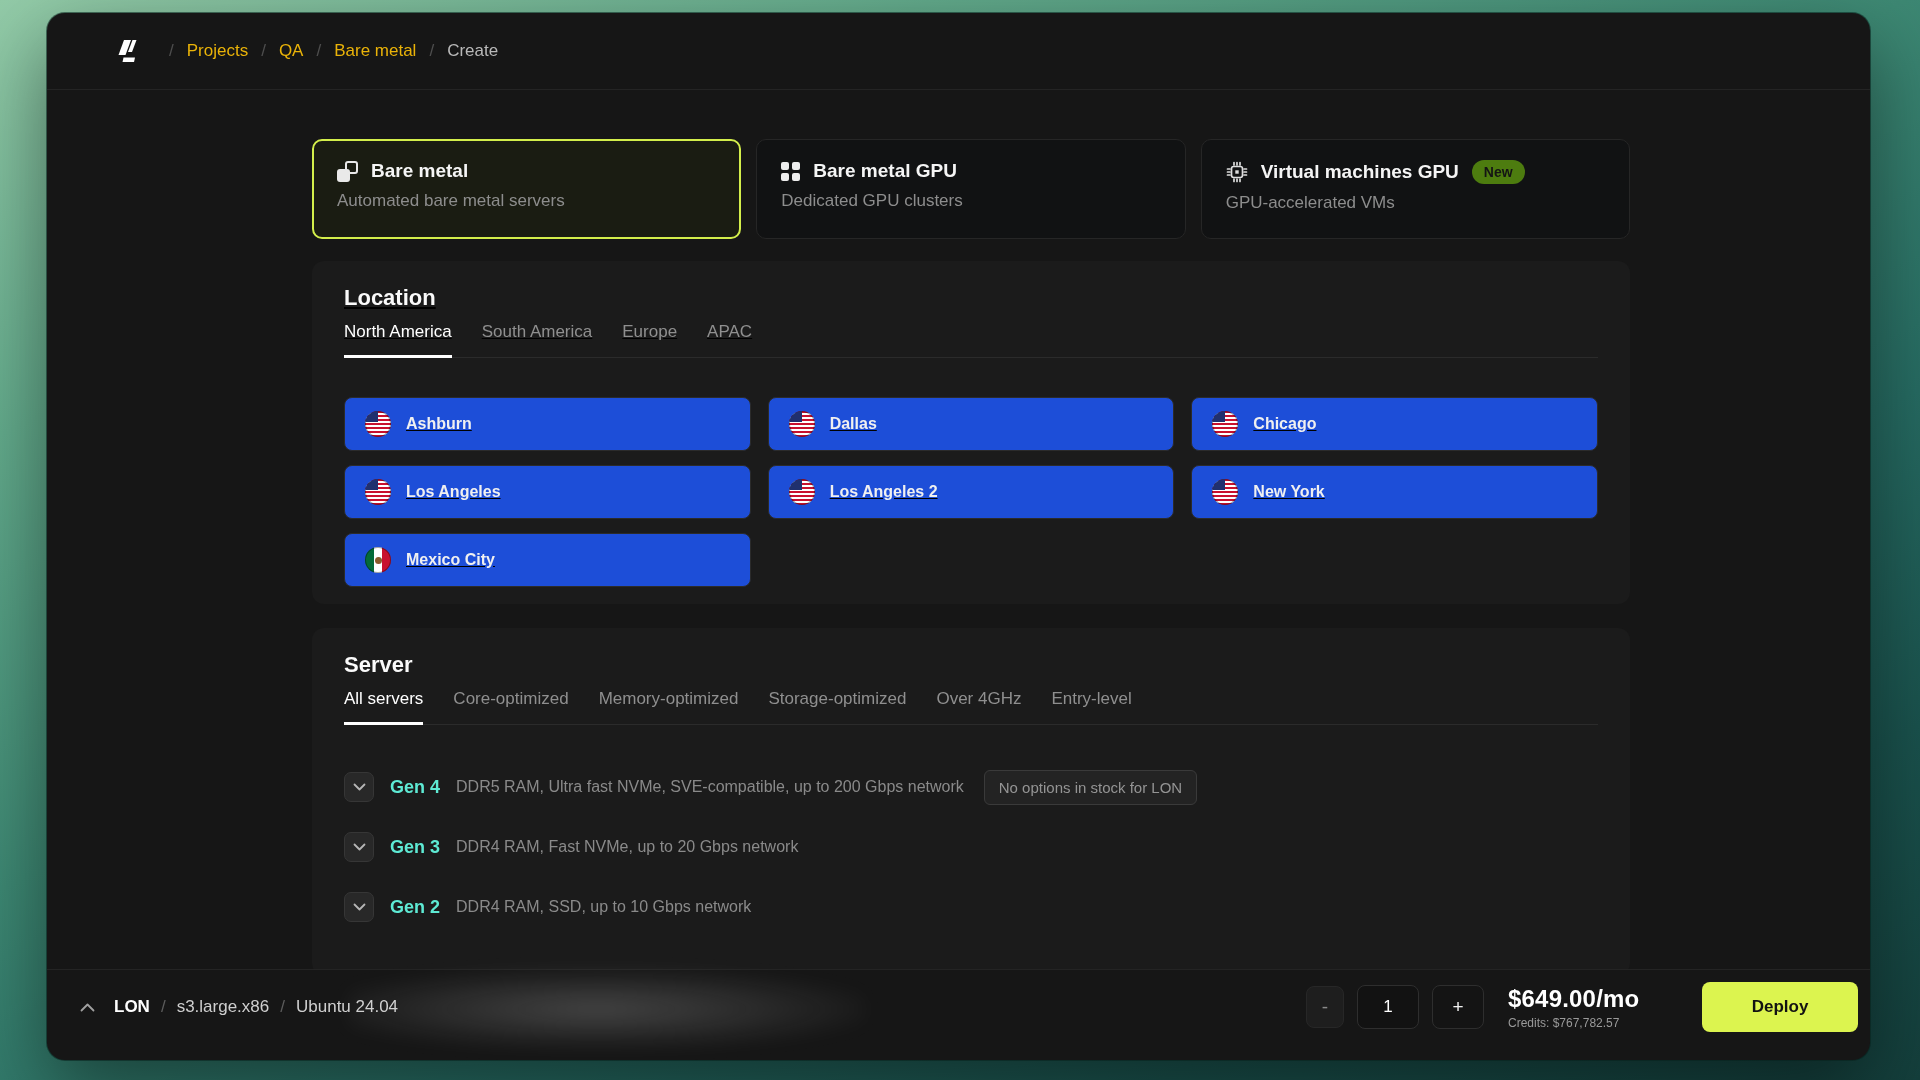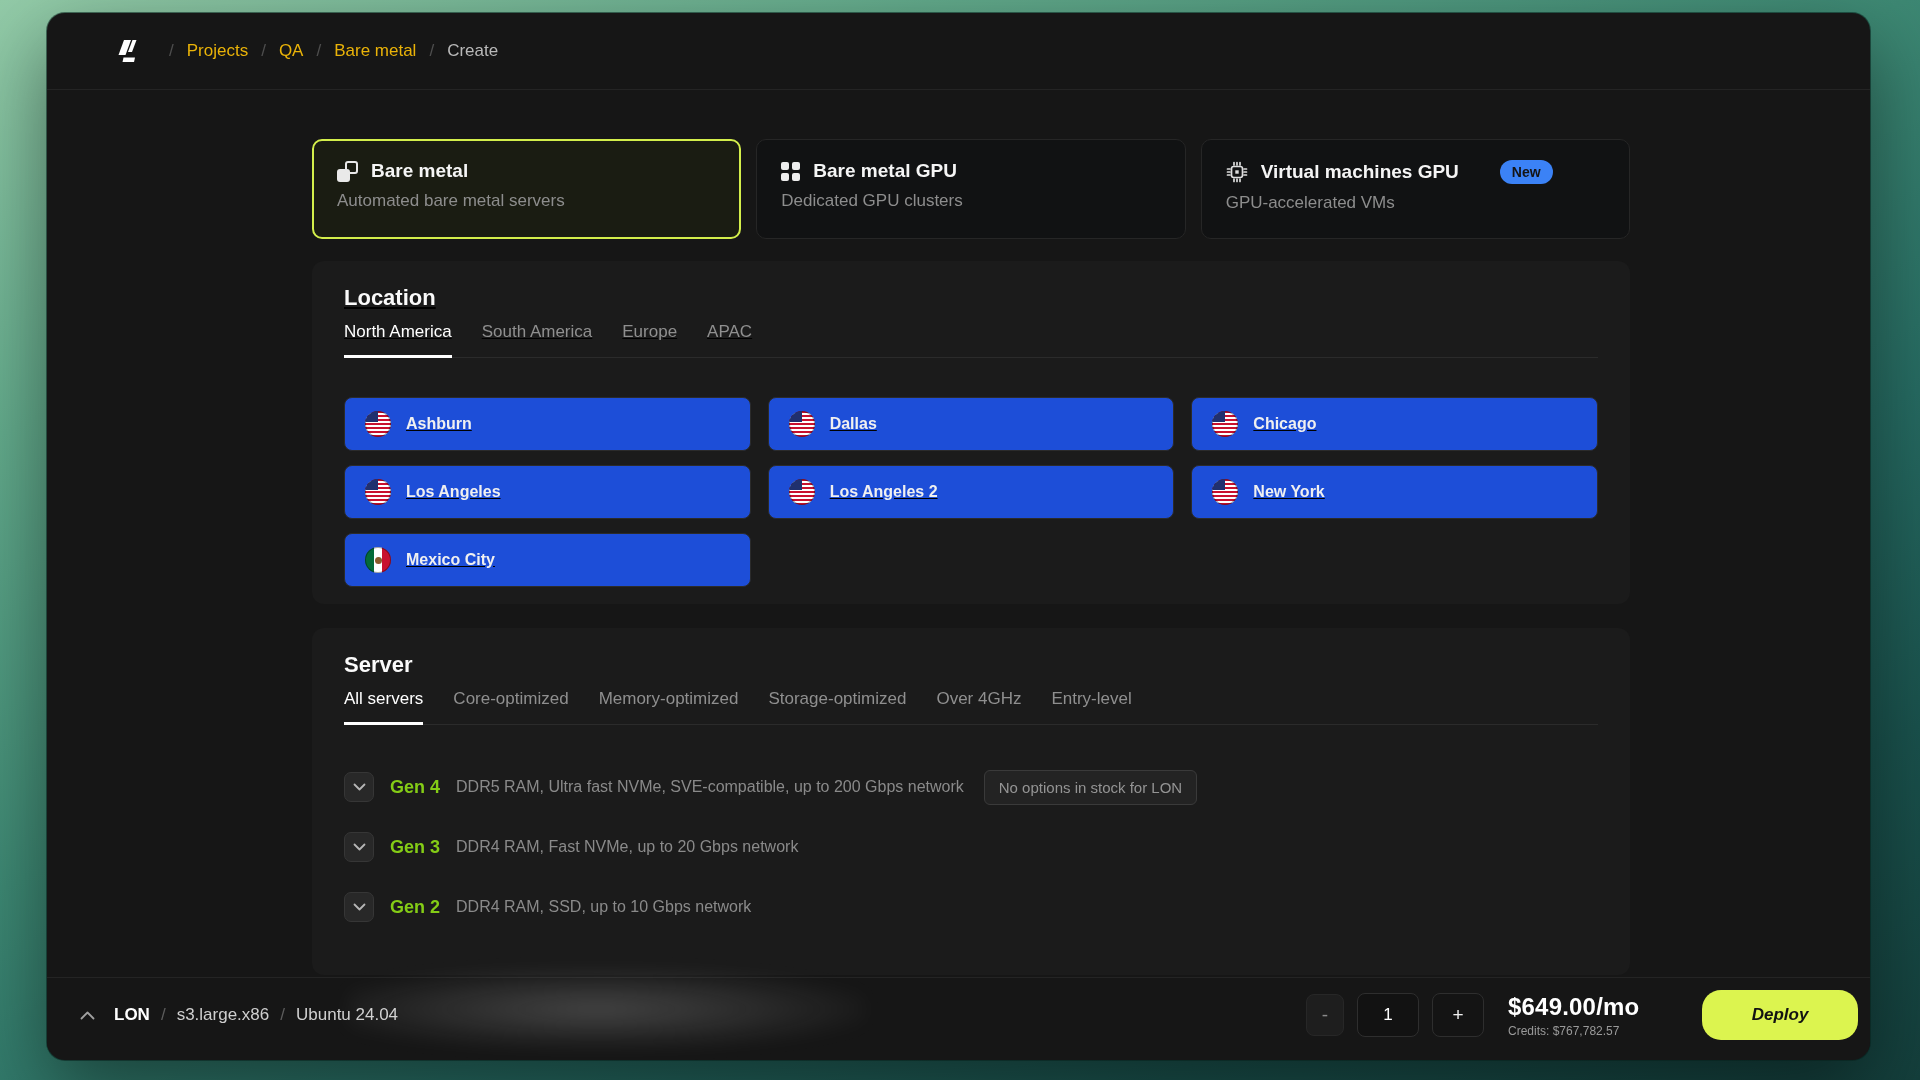--- a/index.html
+++ b/index.html
@@ -30,21 +30,21 @@
   .card-title-row { display:flex; align-items:center; gap:13px; }
   .card-title { font-size:19px; font-weight:700; color:#f5f5f5; }
   .card-desc { margin-top:9px; font-size:17px; color:#8d8d8d; }
 
   .copy-icon { position:relative; width:21px; height:21px; flex-shrink:0; }
   .copy-icon .back { position:absolute; right:0; top:0; width:13px; height:13px; border:2px solid #e9e9e9; border-radius:3px; }
   .copy-icon .front { position:absolute; left:0; bottom:0; width:13px; height:13px; background:#e9e9e9; border-radius:3px; }
   .grid-icon { display:grid; grid-template-columns:8px 8px; grid-template-rows:8px 8px; gap:3px; flex-shrink:0; }
   .grid-icon span { background:#ededed; border-radius:2px; }
   .chip-icon { flex-shrink:0; display:flex; }
-  .badge-new { background:#3b82f6; color:#141414; font-size:14px; font-weight:700; padding:4px 12px; border-radius:999px; margin-left:28px; }
+  .badge-new { background:#4d7c0f; color:#141414; font-size:14px; font-weight:700; padding:4px 12px; border-radius:999px; margin-left:0; }
 
   
   .panel { background:#1b1b1b; border-radius:12px; padding:24px 32px; width:100%; }
   .panel.location { height:343px; margin-top:22px;text-decoration:underline; }
   .panel.server { height:347px; margin-top:24px; }
   .panel-title { font-size:22px; font-weight:700; color:#fafafa; }
   .tabs { display:flex; gap:30px; border-bottom:1px solid #2b2b2b; margin-top:11px; }
   .tab { font-size:17px; color:#8f8f8f; padding-bottom:13px; cursor:pointer; }
   .tab.active { color:#ffffff; font-weight:500; border-bottom:3px solid #fff; margin-bottom:-1px; }
 
@@ -55,39 +55,39 @@
   .flag { width:26px; height:26px; border-radius:50%; overflow:hidden; position:relative; flex-shrink:0; box-shadow:inset 0 0 0 1px rgba(0,0,0,.35); }
   .flag.us { background:repeating-linear-gradient(180deg, #c8102e 0 2px, #ffffff 2px 4px); }
   .flag.us::after { content:""; position:absolute; left:0; top:0; width:13px; height:11px; background:#20306e; }
   .flag.mx { background:linear-gradient(90deg, #046a38 0 34%, #ffffff 34% 66%, #c8102e 66%); }
   .flag.mx::after { content:""; position:absolute; left:50%; top:50%; width:7px; height:7px; margin:-3.5px 0 0 -3.5px; border-radius:50%; background:#8a5a2b; }
 
   
   .gen-list { margin-top:40px; display:flex; flex-direction:column; gap:16px; }
   .gen-row { display:flex; align-items:center; gap:16px; height:44px; }
   .gen-toggle { width:30px; height:30px; border-radius:7px; background:#282828; border:1px solid #363636; display:flex; align-items:center; justify-content:center; cursor:pointer; flex-shrink:0; }
-  .gen-name { font-size:18px; font-weight:700; color:#84cc16; white-space:nowrap; }
+  .gen-name { font-size:18px; font-weight:700; color:#5eead4; white-space:nowrap; }
   .gen-desc { font-size:16px; color:#8a8a8a; white-space:nowrap; }
   .gen-badge { border:1px solid #3a3a3a; background:rgba(255,255,255,.04); color:#949494; font-size:15px; font-weight:500; padding:8px 14px; border-radius:6px; margin-left:4px; white-space:nowrap; }
 
   
-  .footer { position:absolute; left:0; right:0; bottom:8px; height:75px; background:#161616; border-top:1px solid #242424; display:flex; align-items:center; padding:0 12px 0 33px; }
+  .footer { position:absolute; left:0; right:0; bottom:16px; height:75px; background:#161616; border-top:1px solid #242424; display:flex; align-items:center; padding:0 12px 0 33px; }
   .footer-left { display:flex; align-items:center; gap:19px; position:relative; z-index:2; }
   .config-crumb { display:flex; align-items:center; gap:11px; font-size:17px; }
   .cfg-loc { color:#ffffff; font-weight:700; }
   .cfg-sep { color:#5c5c5c; }
   .cfg-val { color:#cfcfcf; }
   .footer-right { margin-left:auto; display:flex; align-items:center; position:relative; z-index:2; }
   .qty-minus { width:38px; height:42px; background:#1e1e1e; border:1px solid #272727; border-radius:8px; color:#8a8a8a; font-size:19px; display:flex; align-items:center; justify-content:center; cursor:pointer; }
   .qty-value { width:62px; height:44px; background:#121212; border:1px solid #2e2e2e; border-radius:8px; color:#ffffff; font-size:17px; display:flex; align-items:center; justify-content:center; margin-left:13px; }
   .qty-plus { width:52px; height:44px; background:#141414; border:1px solid #2e2e2e; border-radius:8px; color:#f0f0f0; font-size:19px; display:flex; align-items:center; justify-content:center; cursor:pointer; margin-left:13px; }
   .price-block { margin-left:24px; margin-right:24px; min-width:170px; }
   .price { font-size:24px; font-weight:700; color:#ffffff; letter-spacing:.2px; }
   .credits { font-size:12px; color:#9a9a9a; margin-top:3px; }
-  .deploy-btn { width:156px; height:50px; background:#dcf44f; border:none; border-radius:19px; color:#121212; font-size:17px; font-weight:600; display:flex; align-items:center; justify-content:center; cursor:pointer;font-style:italic; }
+  .deploy-btn { width:156px; height:50px; background:#dcf44f; border:none; border-radius:8px; color:#121212; font-size:17px; font-weight:600; display:flex; align-items:center; justify-content:center; cursor:pointer; }
 
   .smear { position:absolute; left:300px; bottom:12px; width:520px; height:78px; z-index:3; pointer-events:none;
     background:radial-gradient(ellipse at 48% 50%, rgba(255,255,255,.20), rgba(255,255,255,.06) 55%, transparent 78%);
     filter:blur(9px); }
 </style>
 </head>
 <body>
 
 <div class="window">
 

